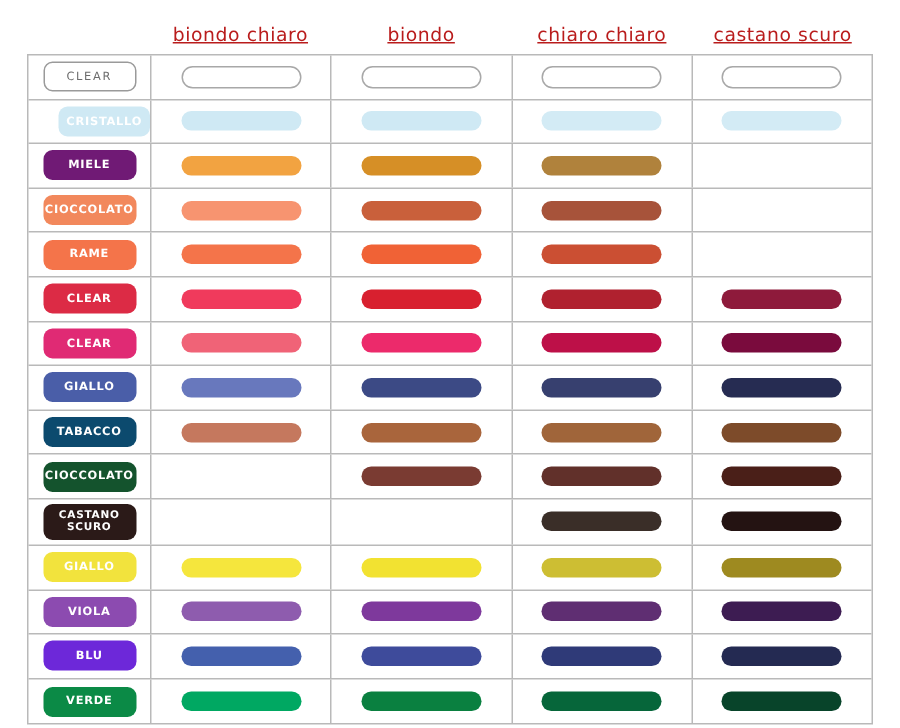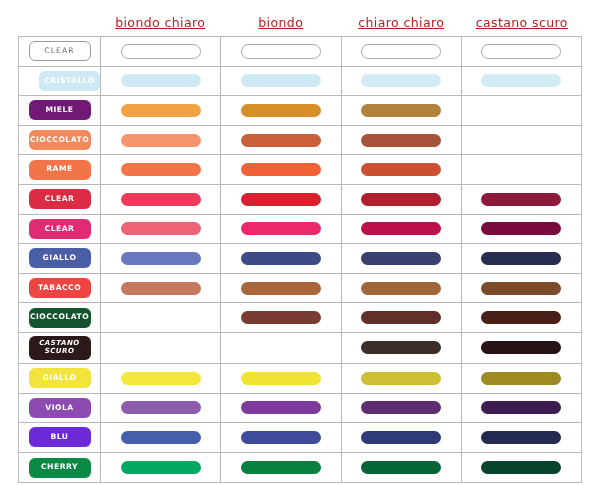--- a/index.html
+++ b/index.html
@@ -112,21 +112,20 @@
   .chip.outline {
     background: #ffffff;
     border: 1px solid #9a9a9a;
     color: #6c6c6c;
     font-weight: normal;
     letter-spacing: 1.1px;
   }
   .chip.twoline {
     height: 24px;
     font-size: 7px;
-    font-style: italic;
   }
 
   
   .pill {
     width: 80px;
     height: 13px;
     border-radius: 7px;
     box-sizing: border-box;
   }
   .pill.empty-outline {
@@ -284,21 +283,21 @@
         </div>
         <div class="swatch-cell">
           <div class="pill" style="background: rgb(55, 64, 111);"></div>
         </div>
         <div class="swatch-cell">
           <div class="pill" style="background: rgb(38, 44, 82);"></div>
         </div>
       </div>
       <div class="grid-row">
         <div class="label-cell">
-          <div class="chip" style="background: #ef4444; color: rgb(255, 255, 255);">TABACCO</div>
+          <div class="chip" style="background: #0c4a6e; color: rgb(255, 255, 255);">TABACCO</div>
         </div>
         <div class="swatch-cell">
           <div class="pill" style="background: rgb(197, 120, 94);"></div>
         </div>
         <div class="swatch-cell">
           <div class="pill" style="background: rgb(169, 101, 60);"></div>
         </div>
         <div class="swatch-cell">
           <div class="pill" style="background: rgb(160, 101, 58);"></div>
         </div>
@@ -387,21 +386,21 @@
         </div>
         <div class="swatch-cell">
           <div class="pill" style="background: rgb(47, 58, 120);"></div>
         </div>
         <div class="swatch-cell">
           <div class="pill" style="background: rgb(36, 42, 82);"></div>
         </div>
       </div>
       <div class="grid-row">
         <div class="label-cell">
-          <div class="chip" style="background: rgb(11, 138, 70); color: rgb(255, 255, 255);">CHERRY</div>
+          <div class="chip" style="background: rgb(11, 138, 70); color: rgb(255, 255, 255);">VERDE</div>
         </div>
         <div class="swatch-cell">
           <div class="pill" style="background: rgb(0, 168, 98);"></div>
         </div>
         <div class="swatch-cell">
           <div class="pill" style="background: rgb(10, 128, 64);"></div>
         </div>
         <div class="swatch-cell">
           <div class="pill" style="background: rgb(6, 102, 58);"></div>
         </div>

